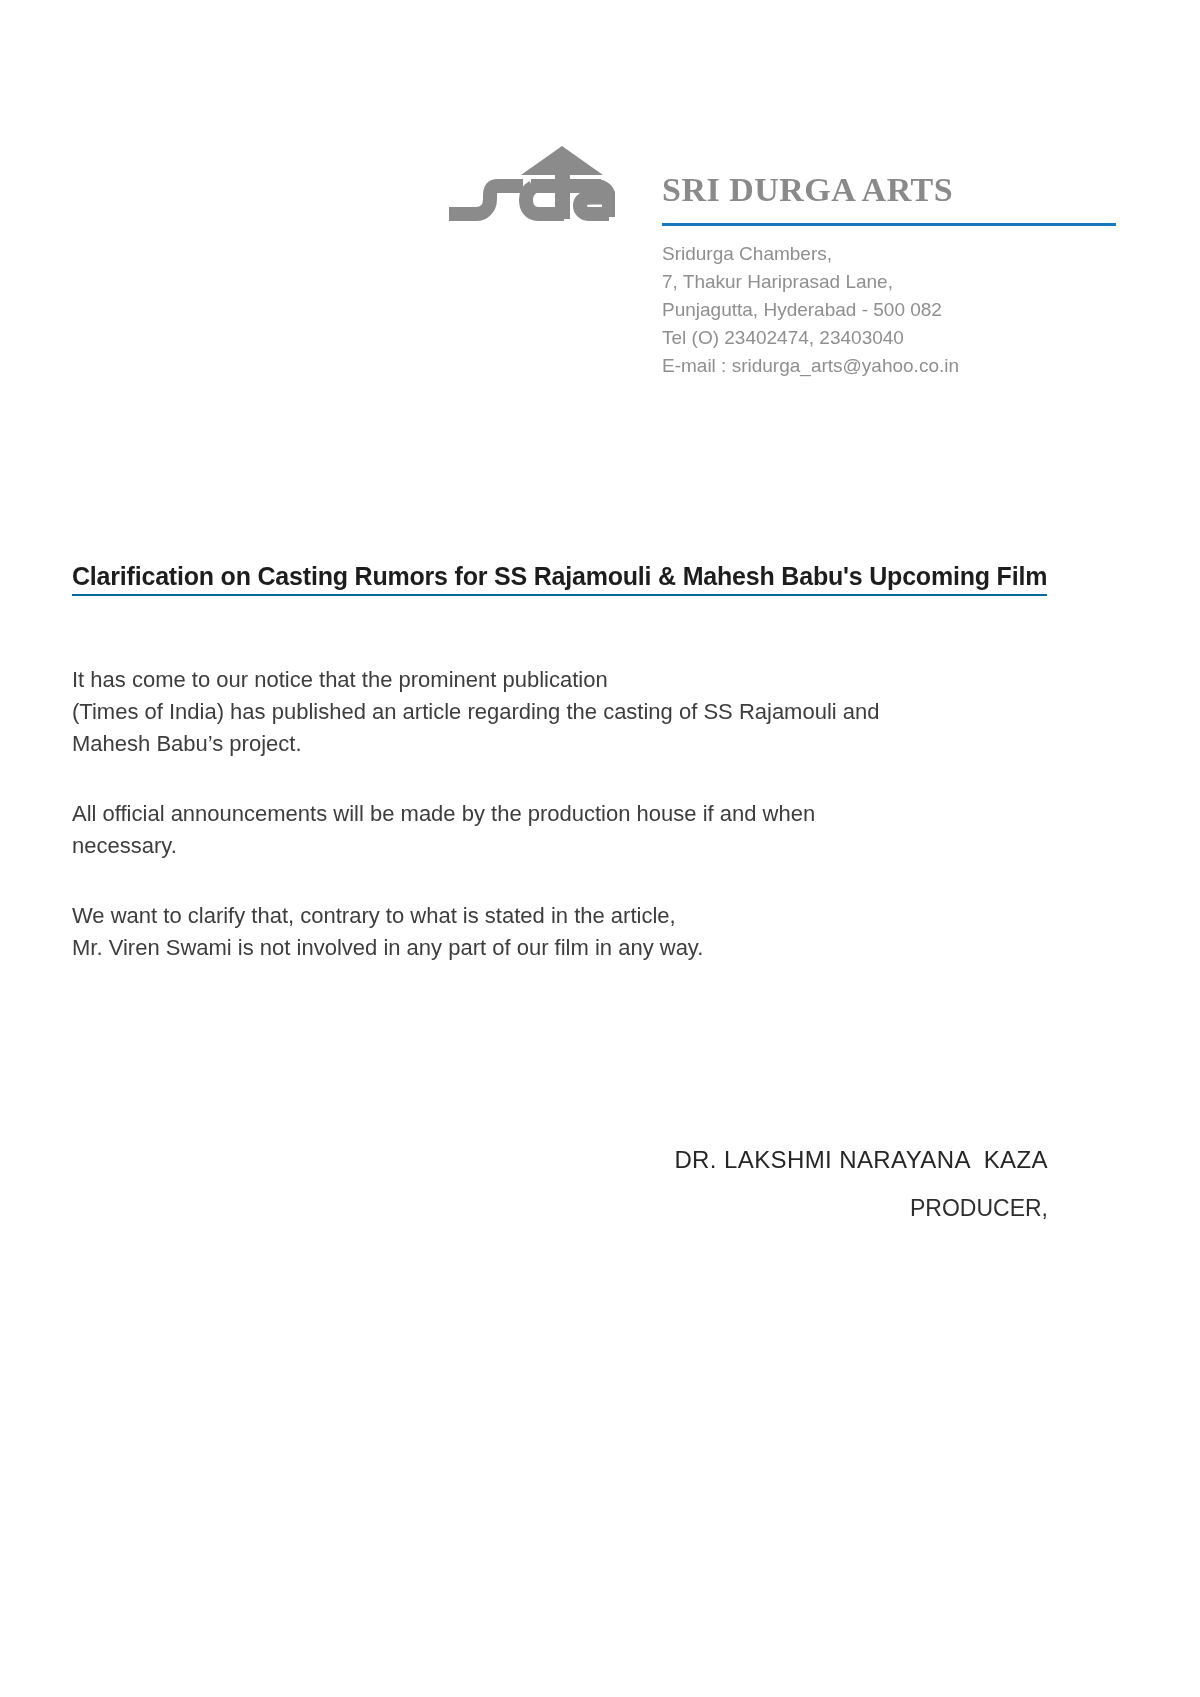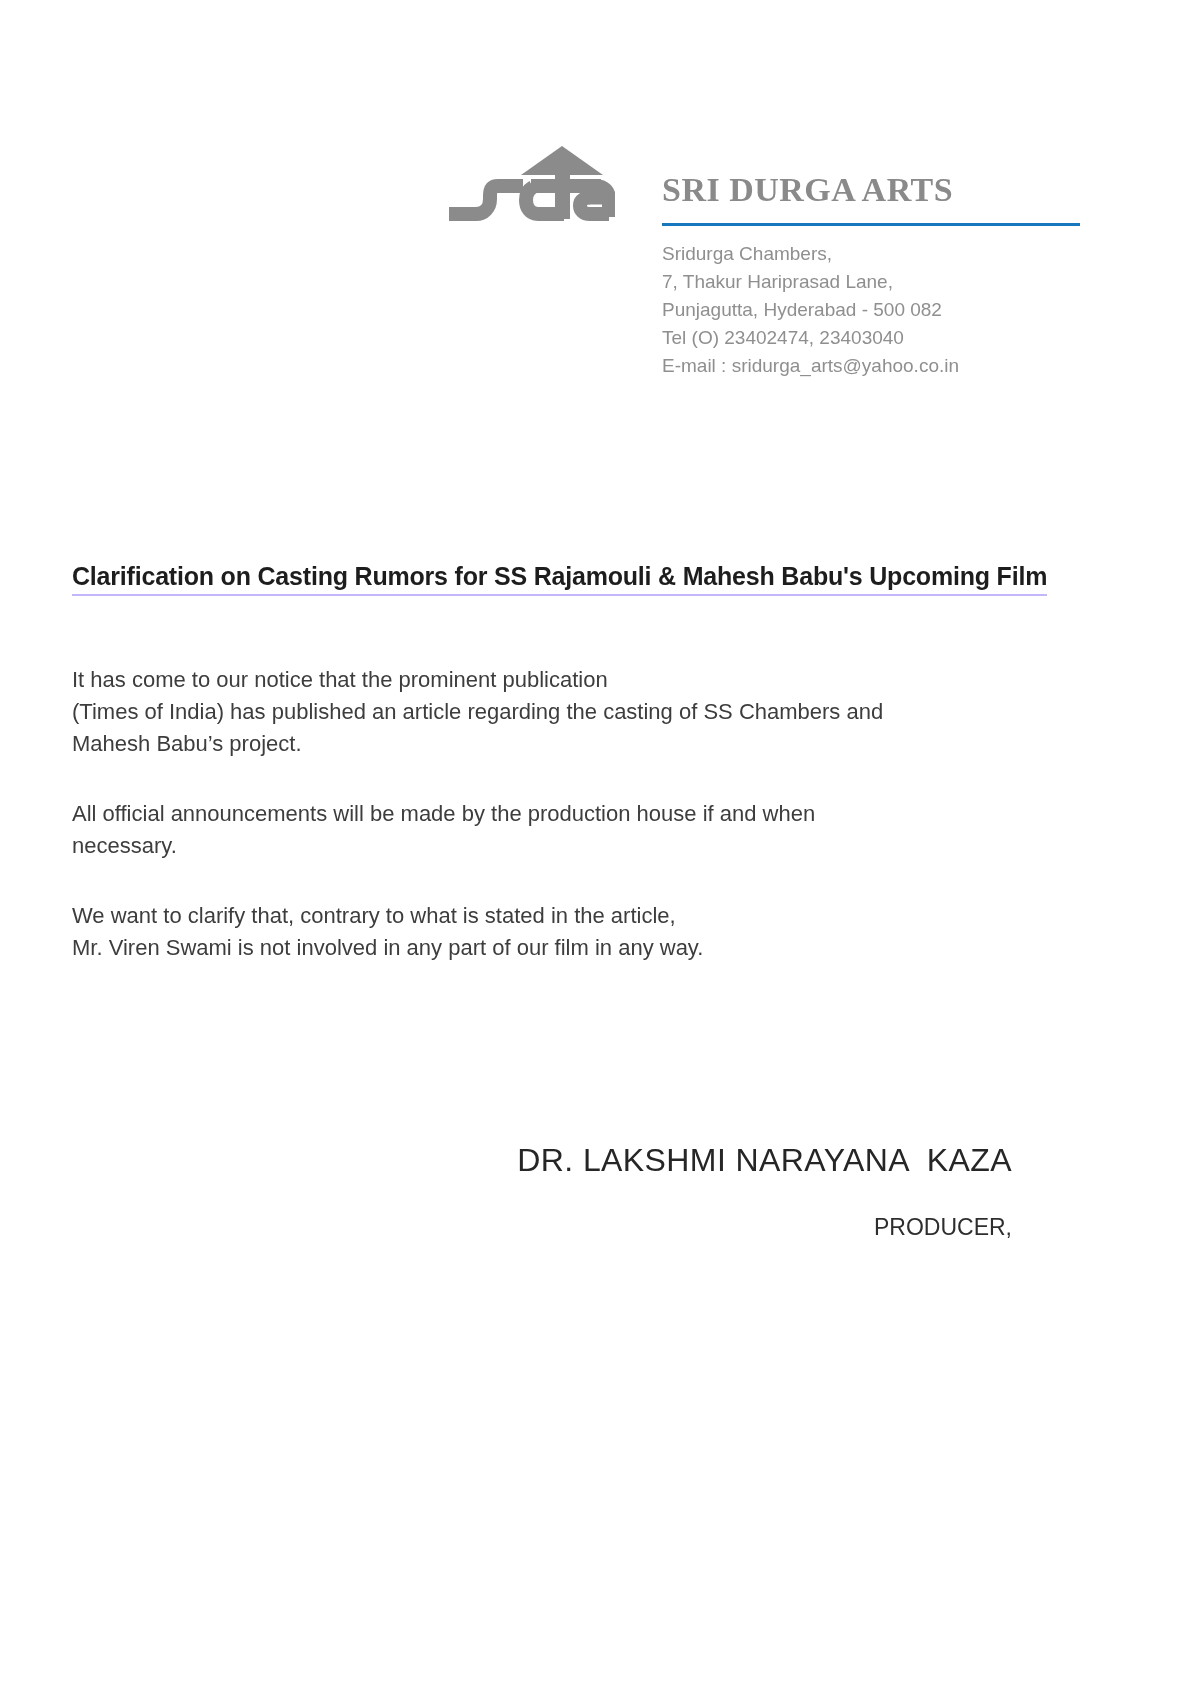--- a/index.html
+++ b/index.html
@@ -7,20 +7,21 @@
     padding: 0;
     background: #ffffff;
   }
   .page {
     position: relative;
     width: 1080px;
     height: 1697px;
     background: #ffffff;
     font-family: "Liberation Sans", "DejaVu Sans", sans-serif;
     overflow: hidden;
+    padding-left: 36px;
   }
 
   
   .logo-wrap {
     position: absolute;
     left: 443px;
     top: 136px;
     width: 172px;
     height: 102px;
   }
@@ -59,21 +60,21 @@
     left: 72px;
     top: 562px;
     margin: 0;
     font-size: 25px;
     font-weight: 700;
     letter-spacing: -0.2px;
     color: #1d1d1d;
     white-space: nowrap;
   }
   .subject span {
-    border-bottom: 2px solid #c4b5fd;
+    border-bottom: 2px solid #0369a1;
     padding-bottom: 4px;
   }
 
   
   .letter-body {
     position: absolute;
     left: 72px;
     top: 664px;
     width: 1070px;
     font-size: 22px;
@@ -87,24 +88,24 @@
 
   
   .signature {
     position: absolute;
     right: 68px;
     top: 1144px;
     text-align: right;
     color: #2e2e2e;
   }
   .sig-name {
-    font-size: 32px;
+    font-size: 24px;
     line-height: 32px;
     letter-spacing: 0.4px;
-    margin-bottom: 35px;
+    margin-bottom: 16px;
     white-space: pre;
     color: #262626;
   }
   .sig-title, .sig-company {
     font-size: 23px;
     line-height: 32px;
     color: #2e2e2e;
     text-align: right;
   }
 </style>
@@ -143,21 +144,21 @@
 Punjagutta, Hyderabad - 500 082
 Tel (O) 23402474, 23403040
 E-mail : sridurga_arts@yahoo.co.in</div>
     </div>
   </div>
 
   <h1 class="subject"><span>Clarification on Casting Rumors for SS Rajamouli &amp; Mahesh Babu's Upcoming Film</span></h1>
 
   <div class="letter-body">
     <p>It has come to our notice that the prominent publication
-(Times of India) has published an article regarding the casting of SS Chambers and
+(Times of India) has published an article regarding the casting of SS Rajamouli and
 Mahesh Babu’s project.</p>
     <p>All official announcements will be made by the production house if and when
 necessary.</p>
     <p>We want to clarify that, contrary to what is stated in the article,
 Mr. Viren Swami is not involved in any part of our film in any way.</p>
   </div>
 
   <div class="signature">
     <div class="sig-name">DR. LAKSHMI NARAYANA  KAZA</div>
     <div class="sig-title">PRODUCER,</div>

